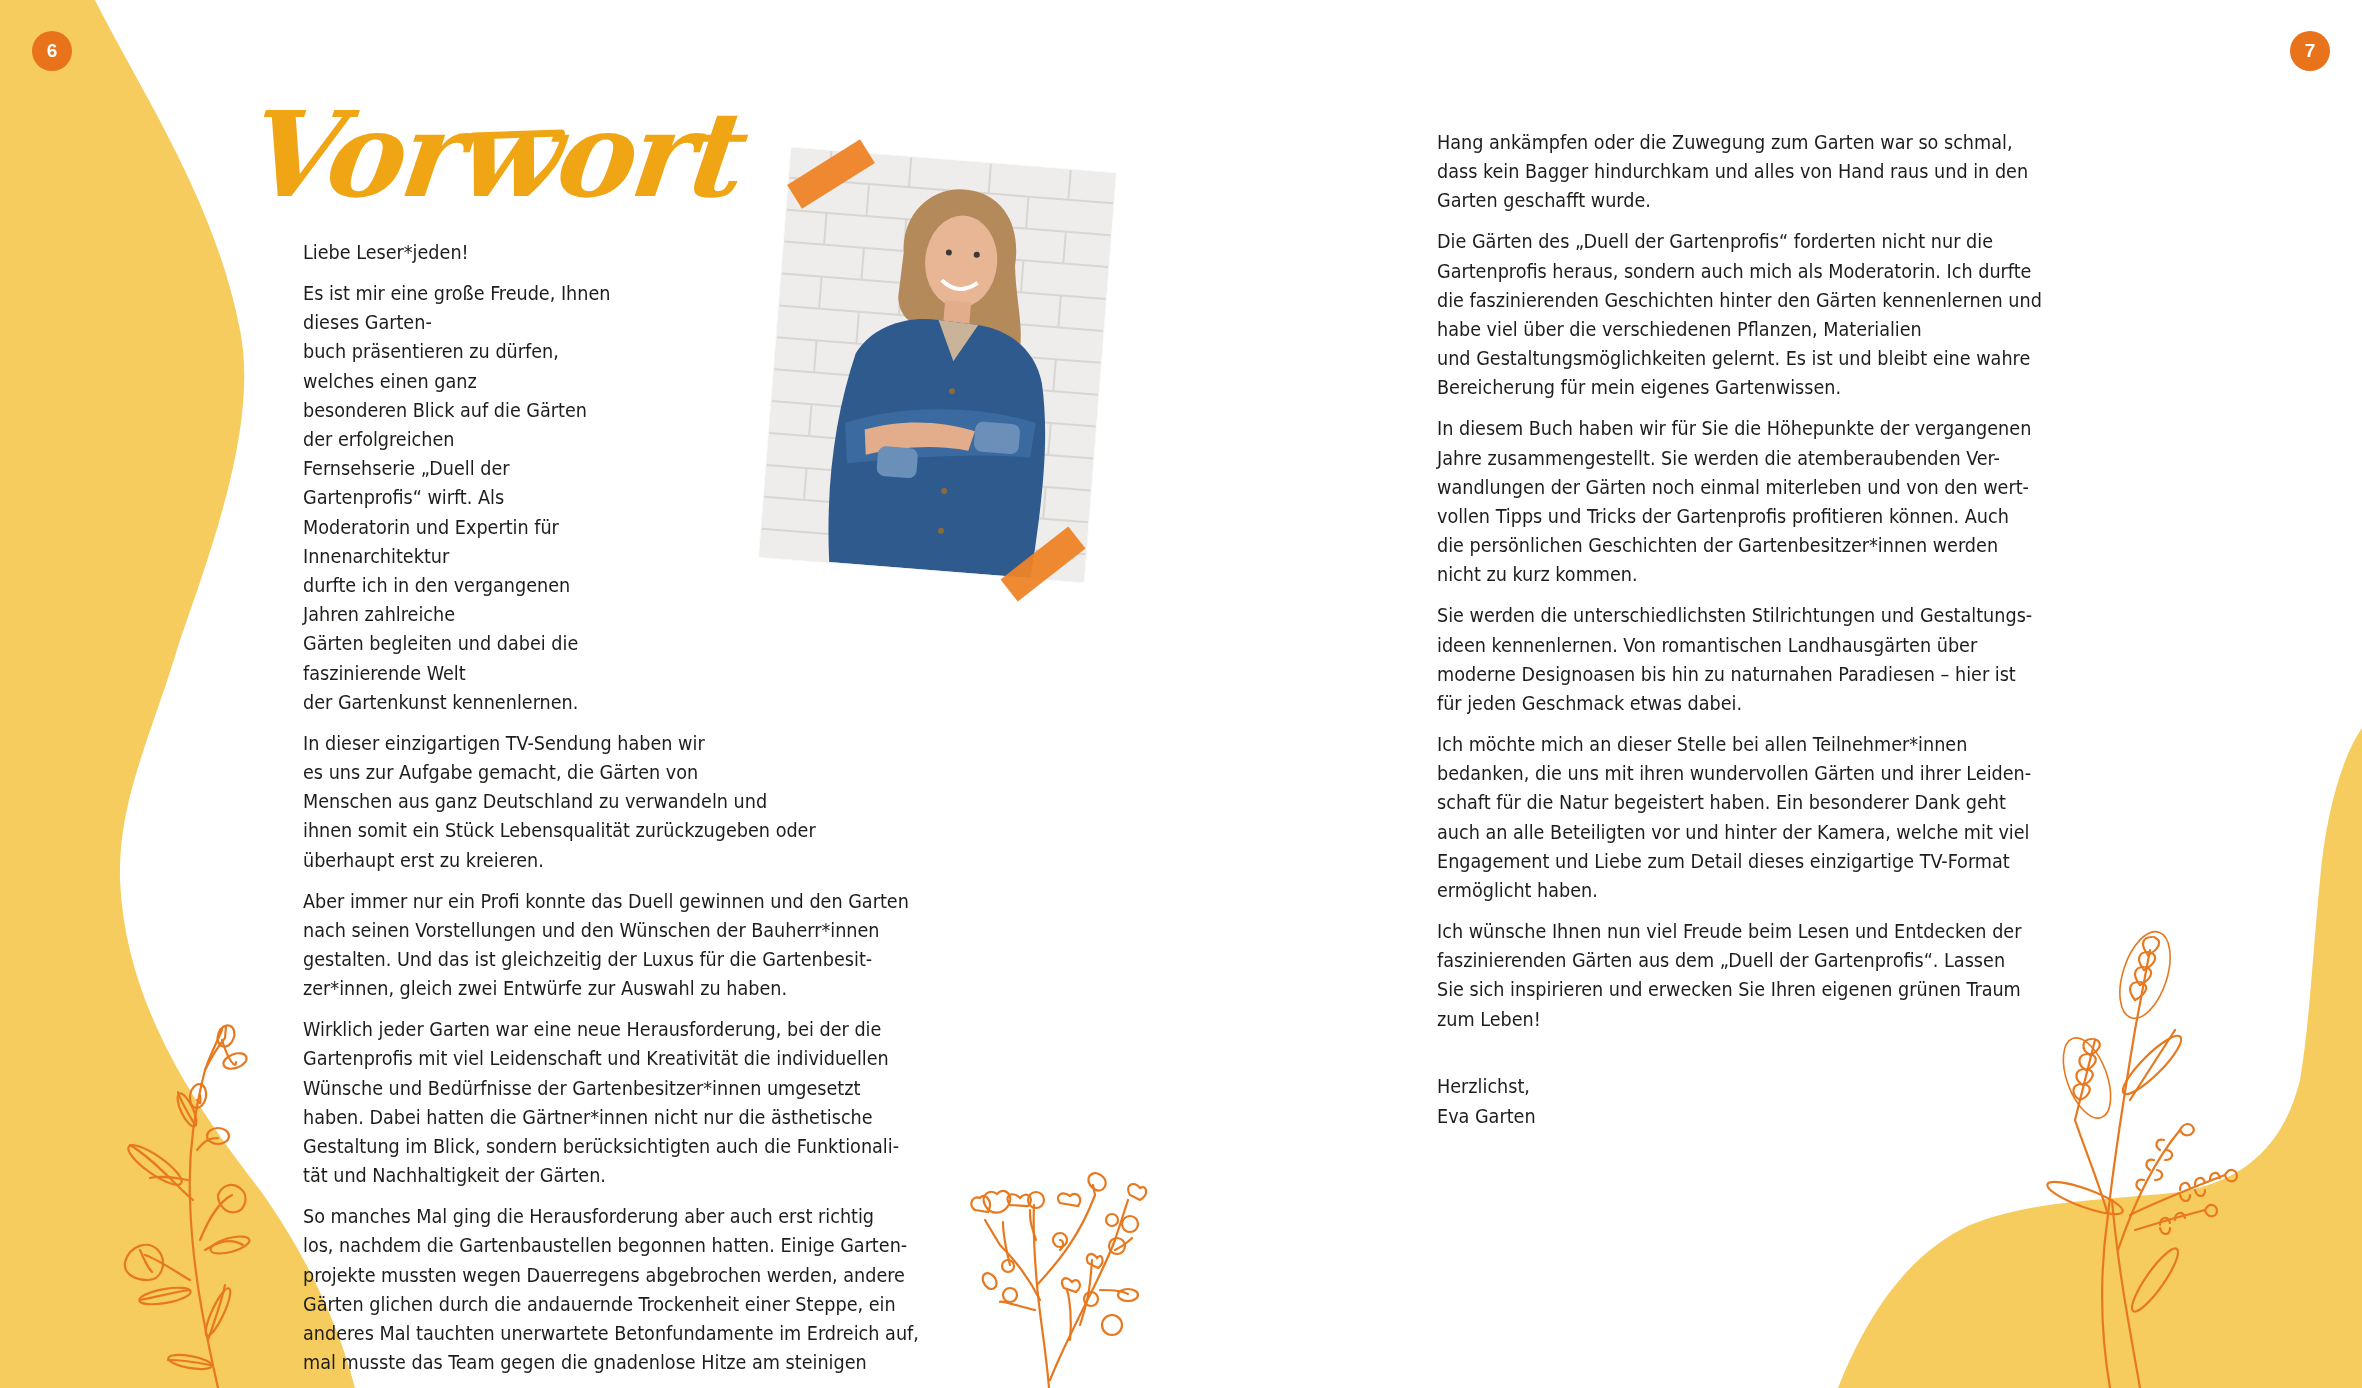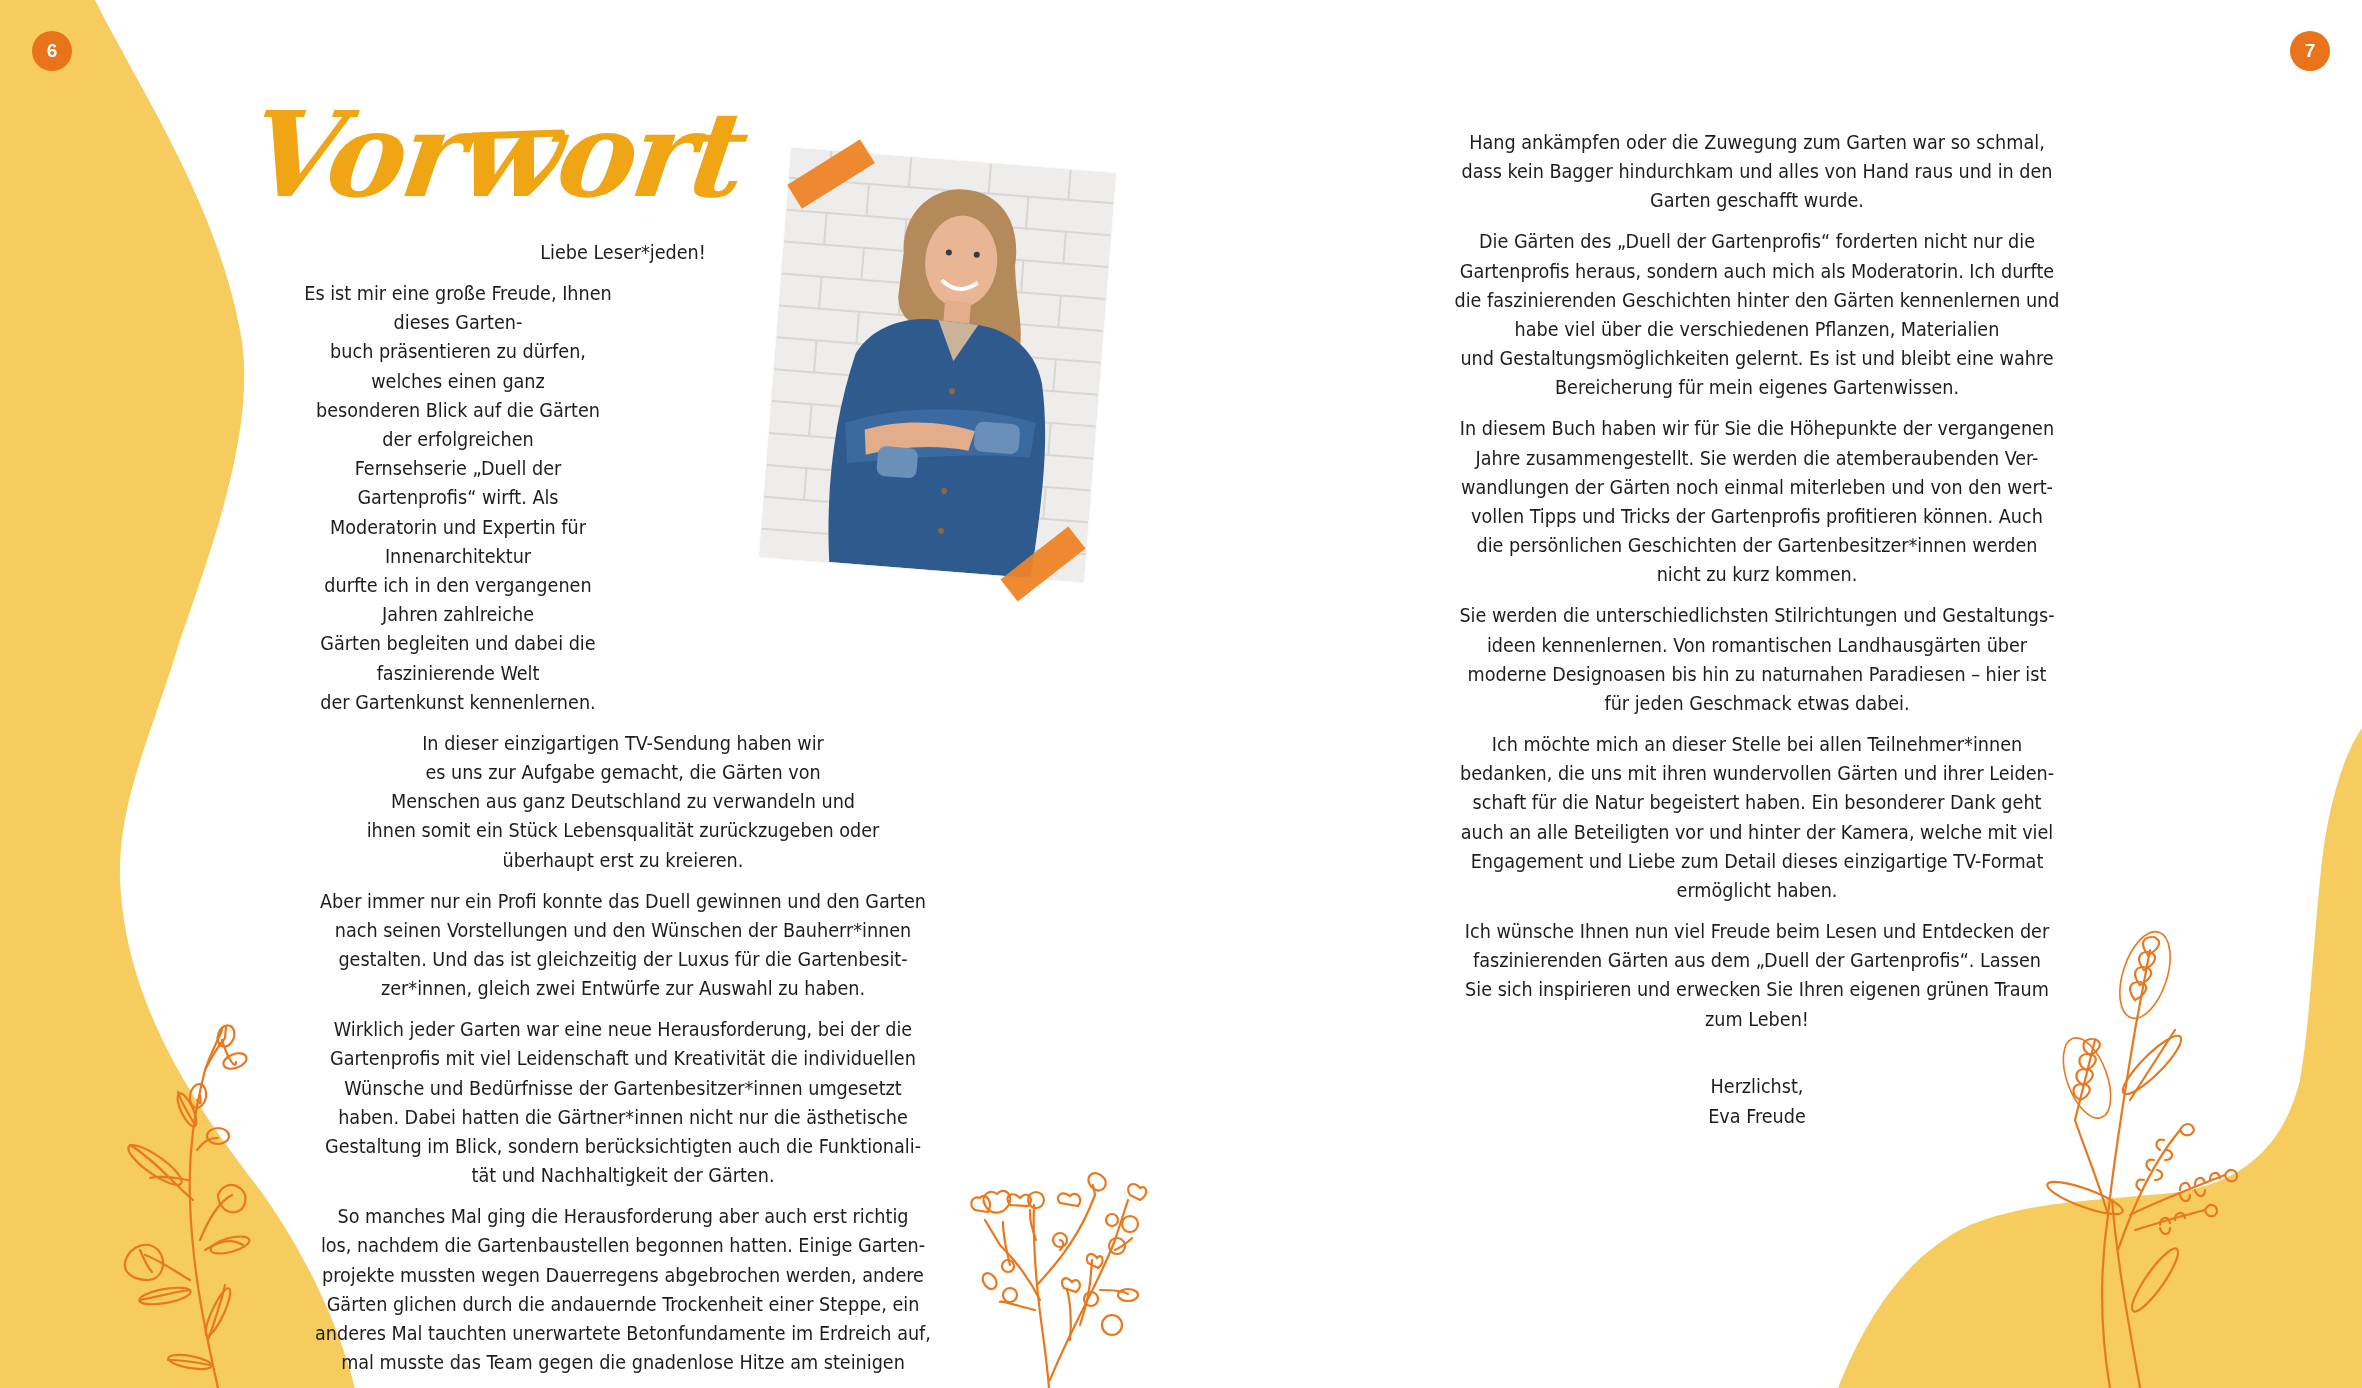--- a/index.html
+++ b/index.html
@@ -22,21 +22,21 @@
     color:#F0A614; transform:skewX(-8deg); line-height:1;
   }
   .heading-bar {
     position:absolute; left:470px; top:131px; width:95px; height:7px;
     background:#F0A614; border-radius:4px; transform:rotate(-2deg);
   }
   .col {
     position:absolute; font-size:19.6px; line-height:29.2px; letter-spacing:0;
     font-stretch:condensed;
   }
-  .col p { margin:0 0 11.8px 0; white-space:pre-line;text-align:center; }
+  .col p { margin:0 0 11.8px 0; white-space:pre-line; }
   .col-left { left:303px; top:238px; width:640px; }
   .col-right { left:1437px; top:128px; width:640px; }
   .signoff { margin-top:38px !important; }
   .photo-wrap {
     position:absolute; left:775px; top:160px; width:325px; height:410px;
     transform:rotate(4.5deg); transform-origin:center;
     box-shadow:0 0 2px rgba(0,0,0,0.12);
     overflow:hidden;
     background:#ecebe8;
   }
@@ -252,14 +252,14 @@
 bedanken, die uns mit ihren wundervollen Gärten und ihrer Leiden-
 schaft für die Natur begeistert haben. Ein besonderer Dank geht
 auch an alle Beteiligten vor und hinter der Kamera, welche mit viel
 Engagement und Liebe zum Detail dieses einzigartige TV-Format
 ermöglicht haben.</p>
   <p>Ich wünsche Ihnen nun viel Freude beim Lesen und Entdecken der
 faszinierenden Gärten aus dem „Duell der Gartenprofis“. Lassen
 Sie sich inspirieren und erwecken Sie Ihren eigenen grünen Traum
 zum Leben!</p>
   <p class="signoff" style="margin-bottom:1px;">Herzlichst,</p>
-  <p>Eva Freude</p>
+  <p>Eva Garten</p>
 </div>
 
 </body></html>

